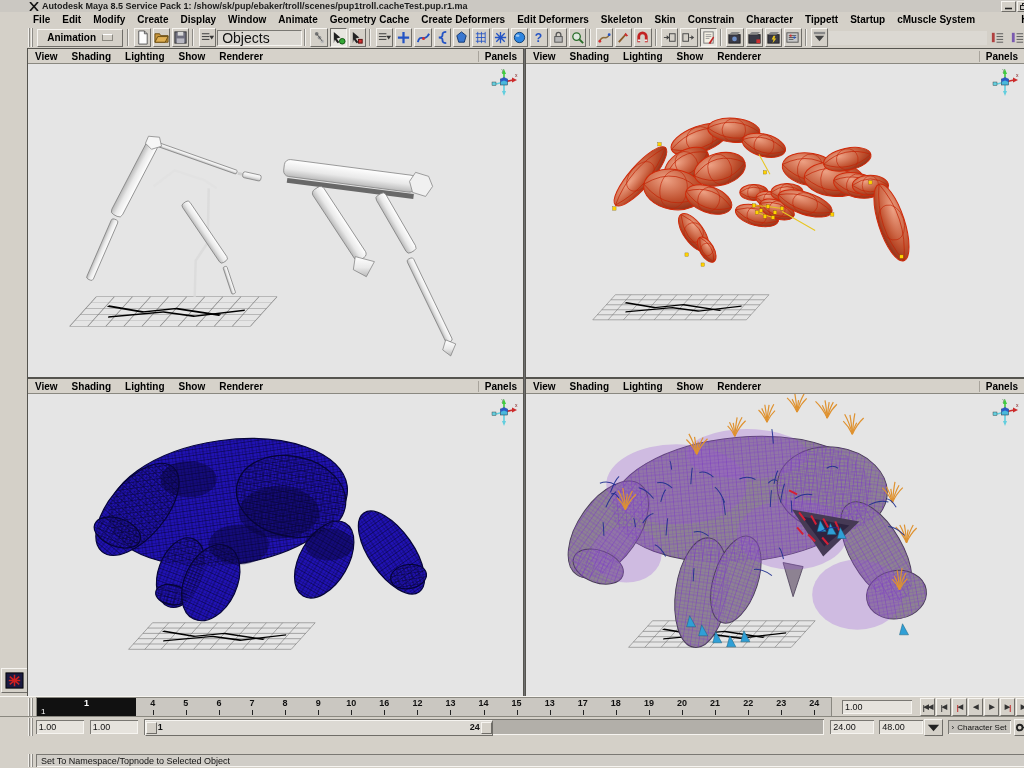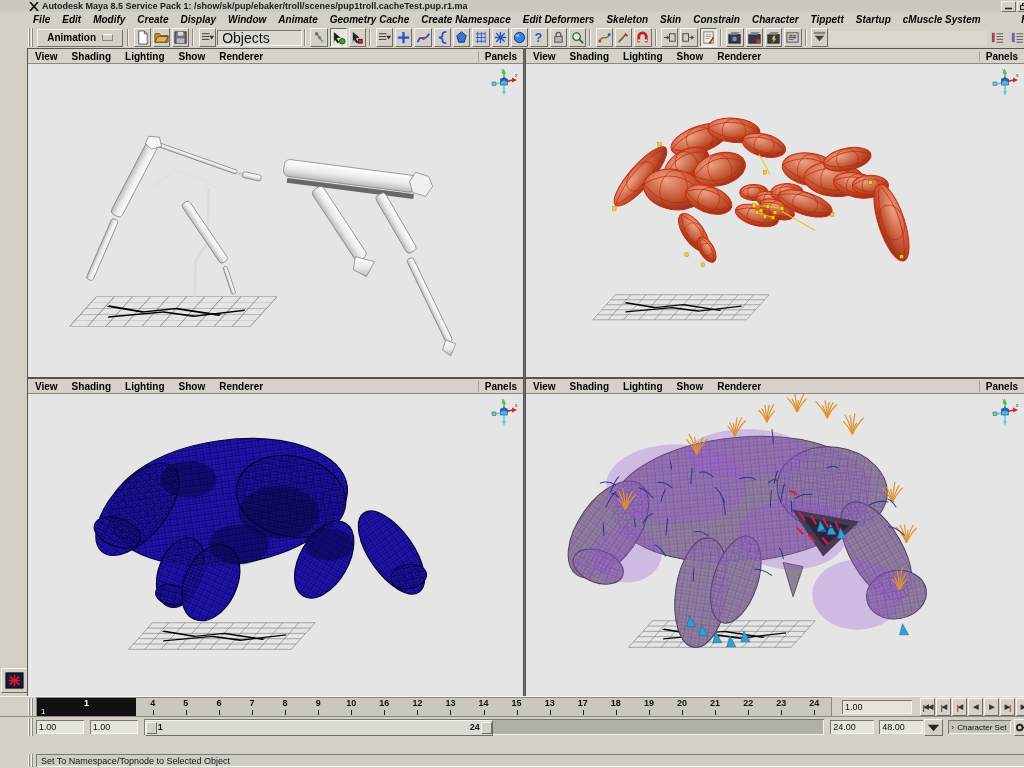--- a/index.html
+++ b/index.html
@@ -15,21 +15,21 @@
     background:repeating-linear-gradient(90deg,#f2f0ec 0 1px,#8c8a85 1px 2px,#d4d0c8 2px 3px);}
   
   #titlebar{left:0;top:0;width:1024px;height:12px;background:#cbc8c2;border-bottom:1px solid #8a8880;
     display:flex;align-items:center;font-size:9px;font-weight:bold;color:#1a1a1a;}
   #titlebar .tl-icon{width:10px;height:9px;margin:0 3px 0 2px;}
   .winbtn{width:13px;height:9px;margin-right:1px;display:flex;align-items:center;justify-content:center;}
   #win-controls{margin-left:auto;display:flex;margin-right:2px;}
   
   #menubar{left:0;top:12px;width:1024px;height:15px;background:#d4d0c8;border-bottom:1px solid #8a8880;
     display:flex;align-items:center;font-size:10px;font-weight:bold;}
-  .menu-item{padding:0 6px;white-space:nowrap;cursor:default;font-style:italic;}
+  .menu-item{padding:0 6px;white-space:nowrap;cursor:default;}
   #menu-help{margin-left:auto;padding:0 8px;font-weight:bold;}
   
   #toolbar{left:0;top:27px;width:1024px;height:21px;background:#d4d0c8;border-bottom:1px solid #8a8880;
     display:flex;align-items:center;}
   .tbtn{width:18px;height:17px;margin:0 1px;display:flex;align-items:center;justify-content:center;}
   .tbtn svg{width:15px;height:15px;}
   .tsep{width:4px;height:17px;margin:0 2px;
     background:repeating-linear-gradient(90deg,#8c8a85 0 1px,#f2f0ec 1px 2px,#d4d0c8 2px 4px);}
   #menuset-btn{height:16px;min-width:84px;margin:0 2px;font-size:10px;font-weight:bold;
     display:flex;align-items:center;justify-content:center;gap:6px;}
@@ -171,21 +171,21 @@
 <div id="menubar" class="abs">
   <span id="menu-items" style="display:flex">
       <span class="menu-item">File</span>
       <span class="menu-item">Edit</span>
       <span class="menu-item">Modify</span>
       <span class="menu-item">Create</span>
       <span class="menu-item">Display</span>
       <span class="menu-item">Window</span>
       <span class="menu-item">Animate</span>
       <span class="menu-item">Geometry Cache</span>
-      <span class="menu-item">Create Namespace</span>
+      <span class="menu-item">Create Deformers</span>
       <span class="menu-item">Edit Deformers</span>
       <span class="menu-item">Skeleton</span>
       <span class="menu-item">Skin</span>
       <span class="menu-item">Constrain</span>
       <span class="menu-item">Character</span>
       <span class="menu-item">Tippett</span>
       <span class="menu-item">Startup</span>
       <span class="menu-item">cMuscle System</span>
     </span>
   <span id="menu-help" class="menu-item">Help</span>

